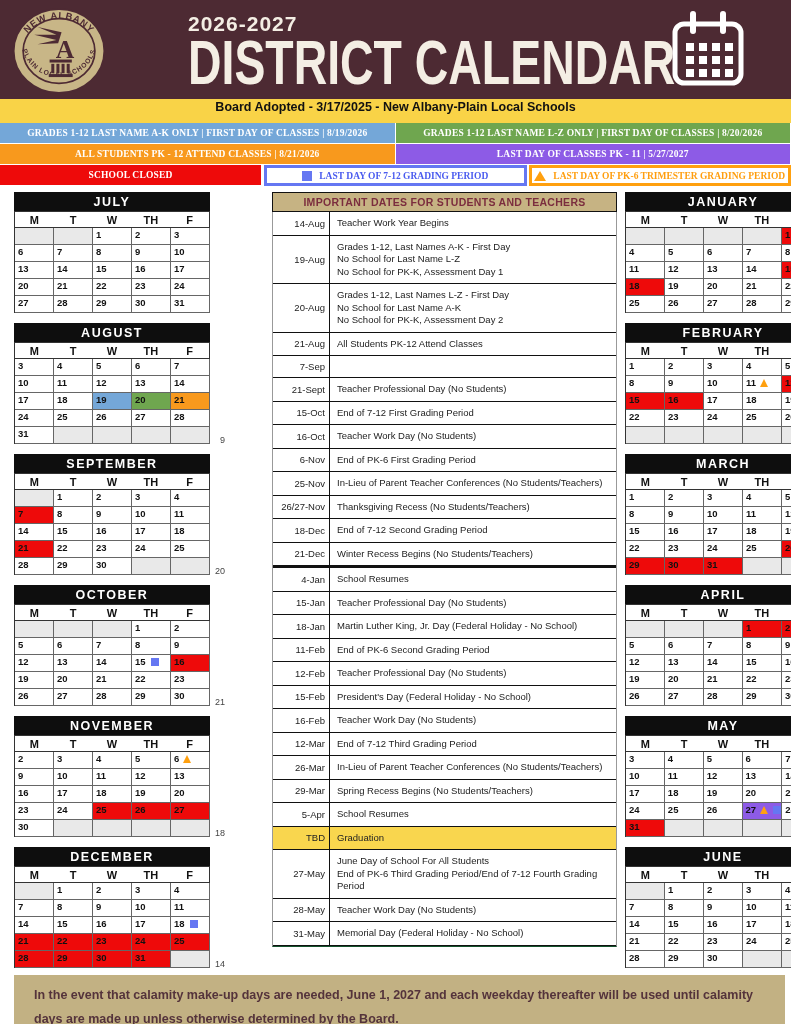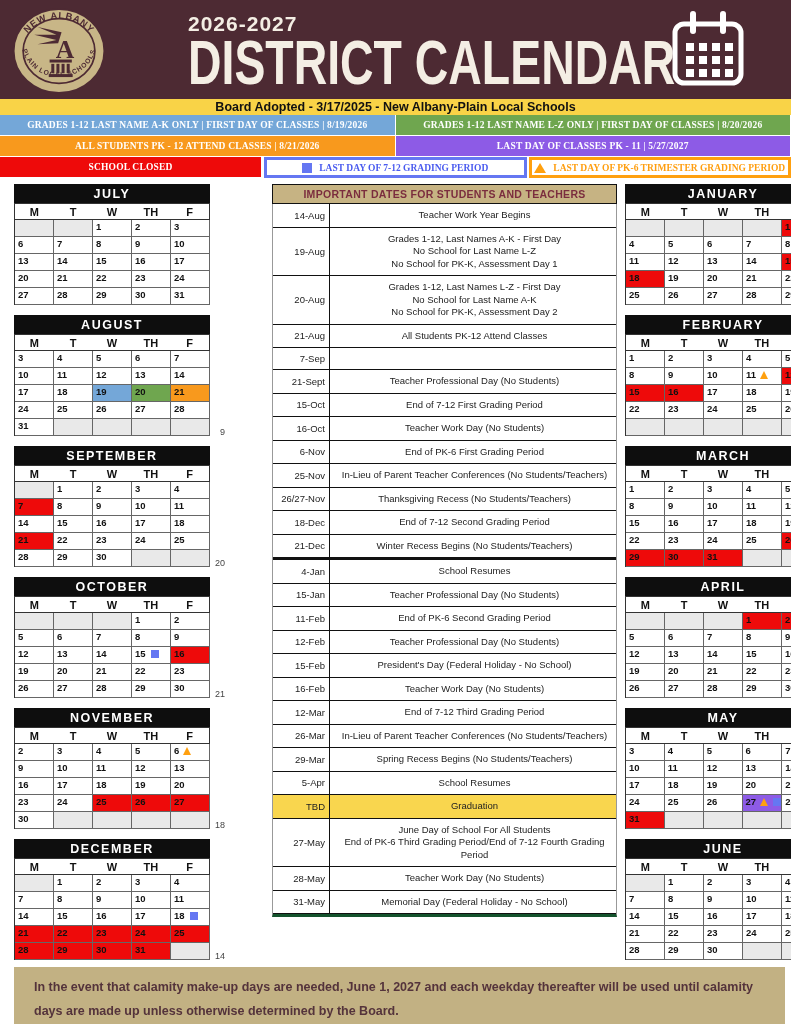--- a/index.html
+++ b/index.html
@@ -9,21 +9,21 @@
   
   .header { height:99px; background:#4D2A33; display:flex; align-items:center; position:relative; }
   .logo { margin:3px 0 0 12px; flex:0 0 auto; }
   .title-block { margin-left:82px; color:#F4EEE4; }
   .year { font-size:21px; font-weight:bold; letter-spacing:1px; margin-bottom:0px; }
   .main-title { font-size:58px; font-weight:bold; line-height:52px; letter-spacing:0px;
     display:inline-block; transform:scale(.80,1.08); transform-origin:left center; white-space:nowrap; }
   .cal-icon { position:absolute; right:42px; top:9px; }
 
   
-  .banner { height:16px; background:#F9D347; text-align:center; font-weight:bold; font-size:12.5px;
+  .banner { height:24px; background:#F9D347; text-align:center; font-weight:bold; font-size:12.5px;
     line-height:17px; color:#111; }
   .legend-row { display:flex; height:21px;font-family:Liberation Serif, serif; }
   .legend-half { flex:1 1 50%; display:flex; align-items:center; justify-content:center;
     color:#fff; font-weight:bold; font-size:9.5px; letter-spacing:.2px; margin:0 1px 1px 0; }
   .lg-blue { background:#74A7D8; }
   .lg-green { background:#6FA64F; }
   .lg-orange { background:#F8991D; }
   .lg-purple { background:#8D5BE6; }
   .lg-red { background:#EE0A0A; flex:0 0 33%; }
   .legend-box { flex:1; background:#fff; display:flex; align-items:center; justify-content:center;
@@ -56,21 +56,21 @@
   .cell.red { background:#EE0A0A; }
   .cell.blue { background:#74A7D8; }
   .cell.green { background:#6FA64F; }
   .cell.orange { background:#F8991D; }
   .cell.purple { background:#8D5BE6; }
   .mcount { position:absolute; right:-15px; bottom:-1px; font-size:9px; color:#444; font-weight:normal; }
 
   
   .ithead { background:#C6B383; border:1.5px solid #111; color:#7B2D3E; font-weight:bold;
     font-size:10.5px; text-align:center; letter-spacing:.3px; padding:3px 0; }
-  .itable { border-left:1px solid #999; border-right:1px solid #999; border-bottom:3px solid #14532d;text-align:center; }
+  .itable { border-left:1px solid #999; border-right:1px solid #999; border-bottom:1px solid #14532d; }
   .trow { display:flex; border-bottom:1.5px solid #111; background:#fff; }
   .trow.sep { border-top:2px solid #111; }
   .trow.tbd { background:#F9D64E; }
   .tdate { flex:0 0 57px; border-right:1.5px solid #111; font-size:9.5px; color:#222;
     display:flex; align-items:center; justify-content:flex-end; padding:5px 4px 5px 0; }
   .tdesc { flex:1; font-size:9.5px; color:#222; line-height:12.5px; padding:5px 4px 5px 7px;
     display:flex; flex-direction:column; justify-content:center; }
 
   
   .footer { margin:7px 6px 0 14px; background:#C2B183; color:#54333B; font-weight:bold;
@@ -769,20 +769,26 @@
             <div>School Resumes</div>
           </div>
         </div>
         <div class="trow">
           <div class="tdate">15-Jan</div>
           <div class="tdesc">
             <div>Teacher Professional Day (No Students)</div>
           </div>
         </div>
         <div class="trow">
+          <div class="tdate">18-Jan</div>
+          <div class="tdesc">
+            <div>Martin Luther King, Jr. Day (Federal Holiday - No School)</div>
+          </div>
+        </div>
+        <div class="trow">
           <div class="tdate">11-Feb</div>
           <div class="tdesc">
             <div>End of PK-6 Second Grading Period</div>
           </div>
         </div>
         <div class="trow">
           <div class="tdate">12-Feb</div>
           <div class="tdesc">
             <div>Teacher Professional Day (No Students)</div>
           </div>

